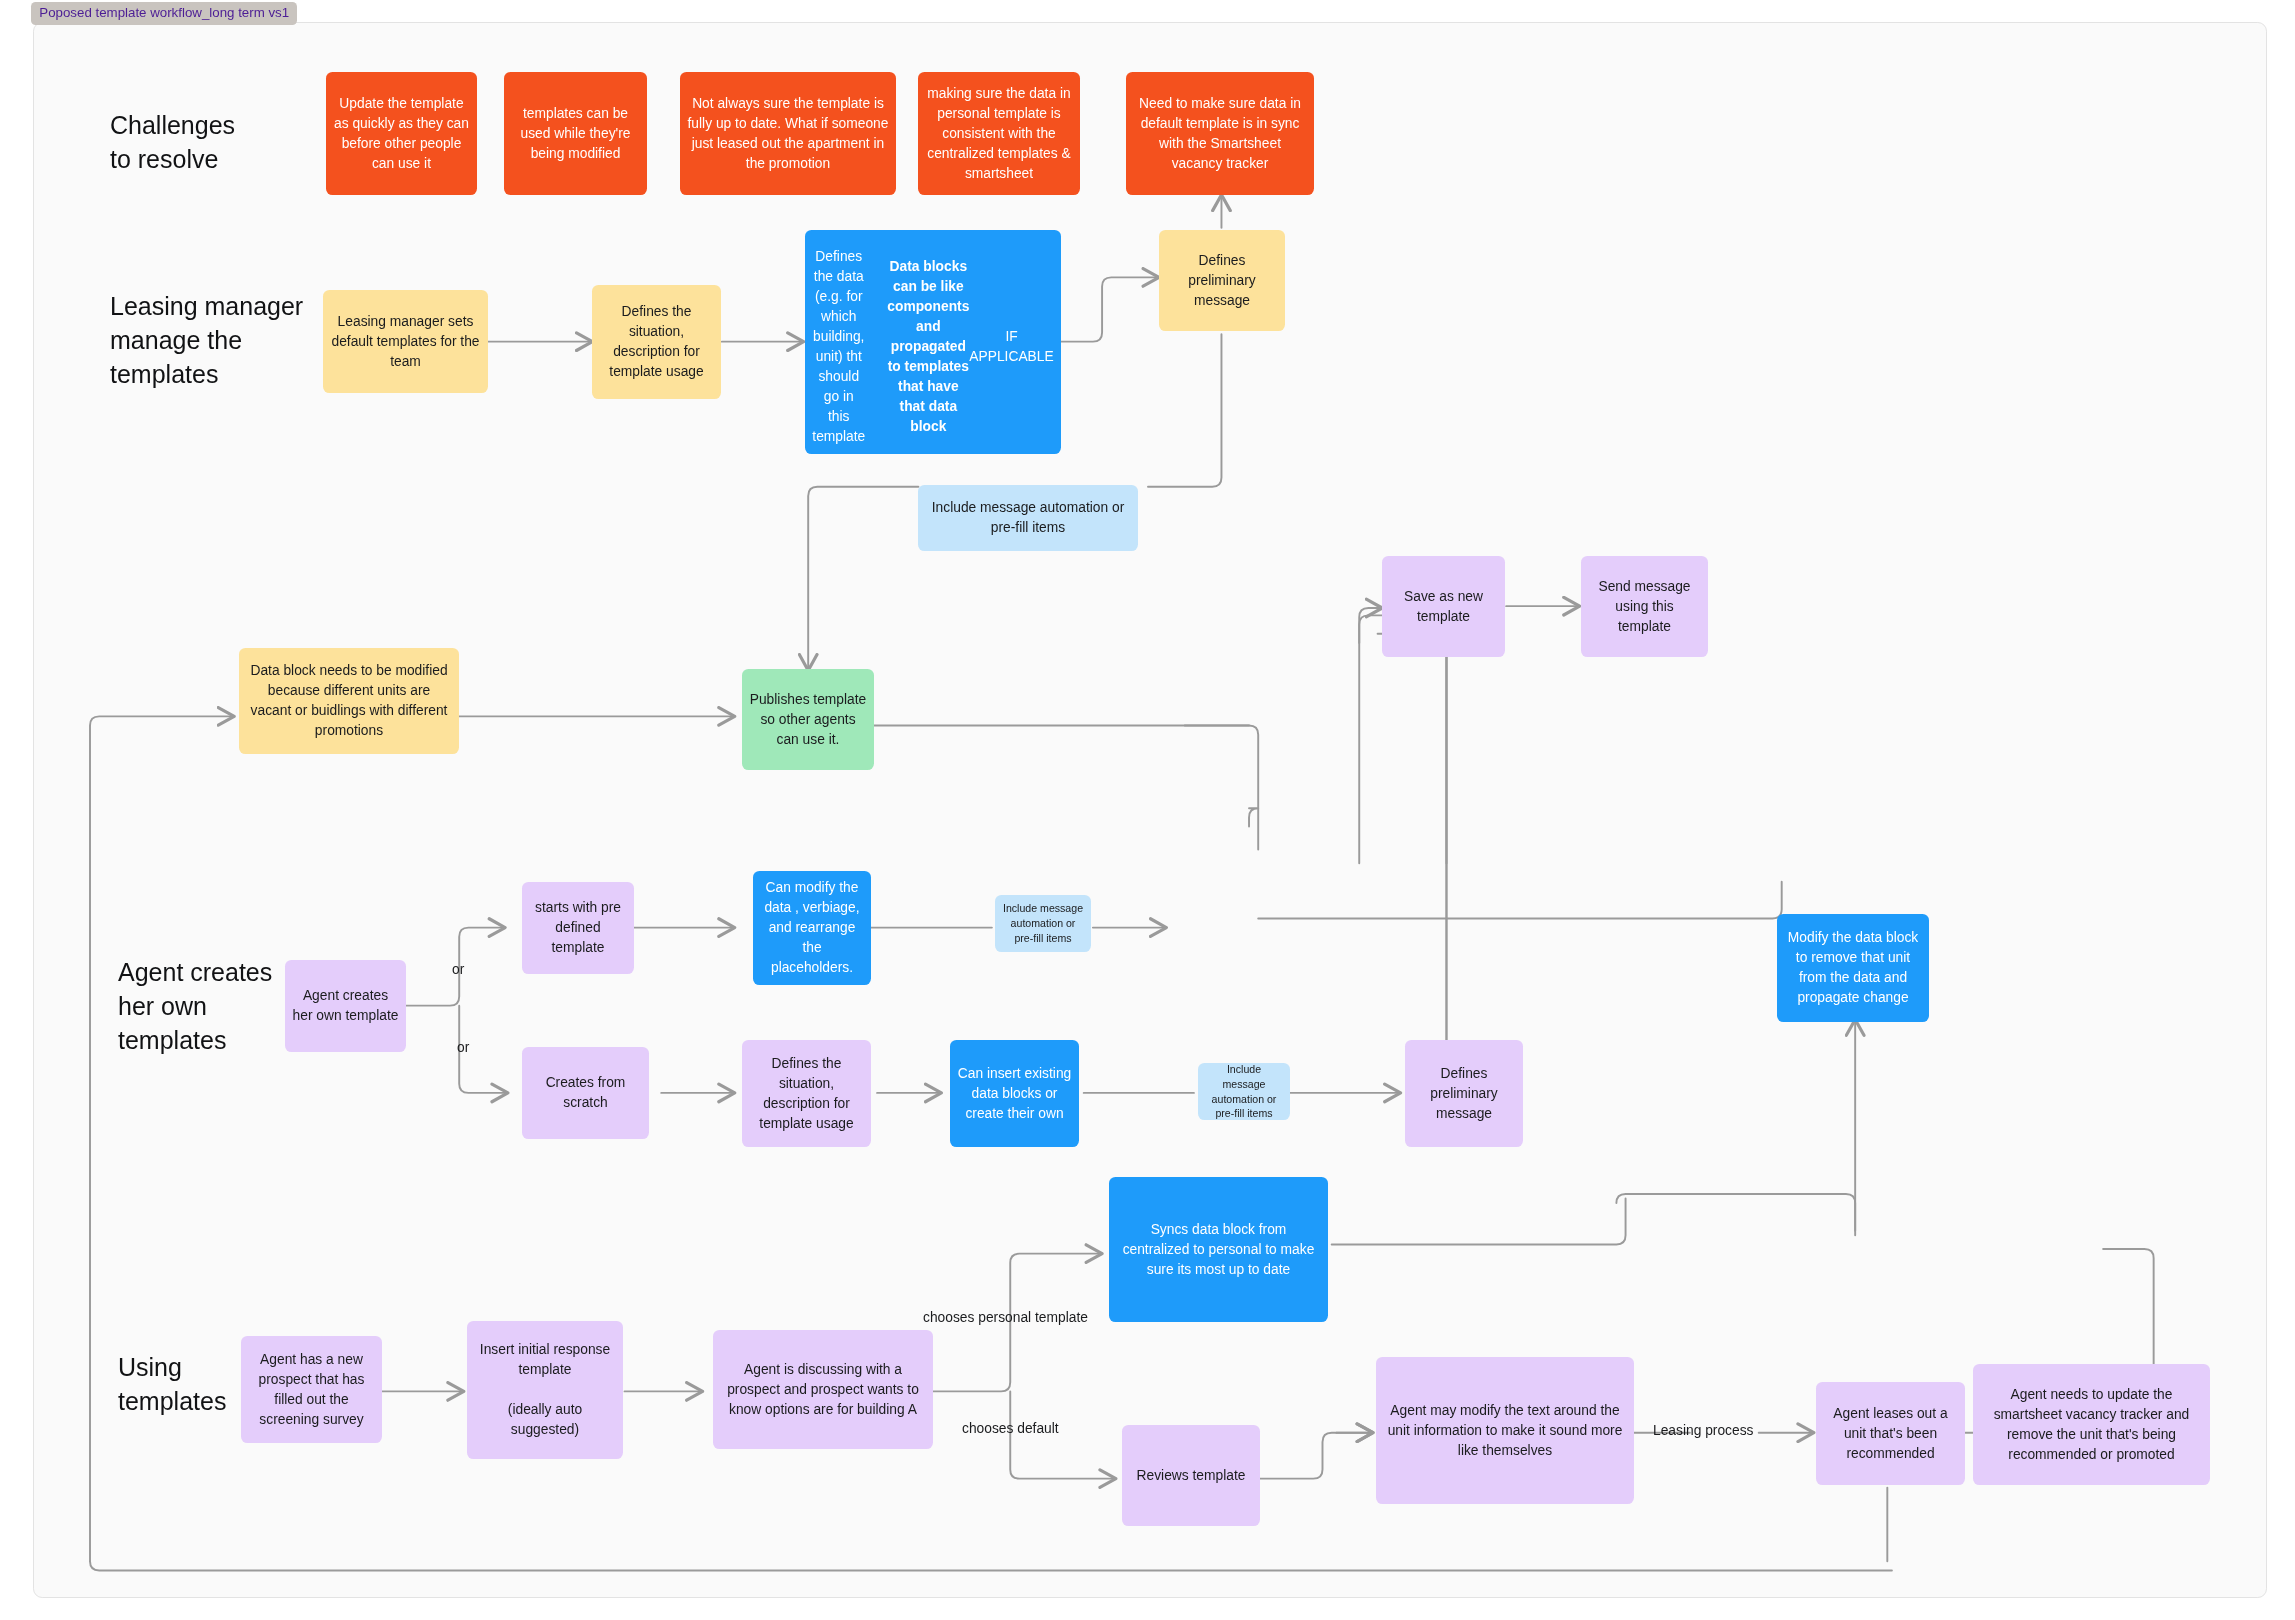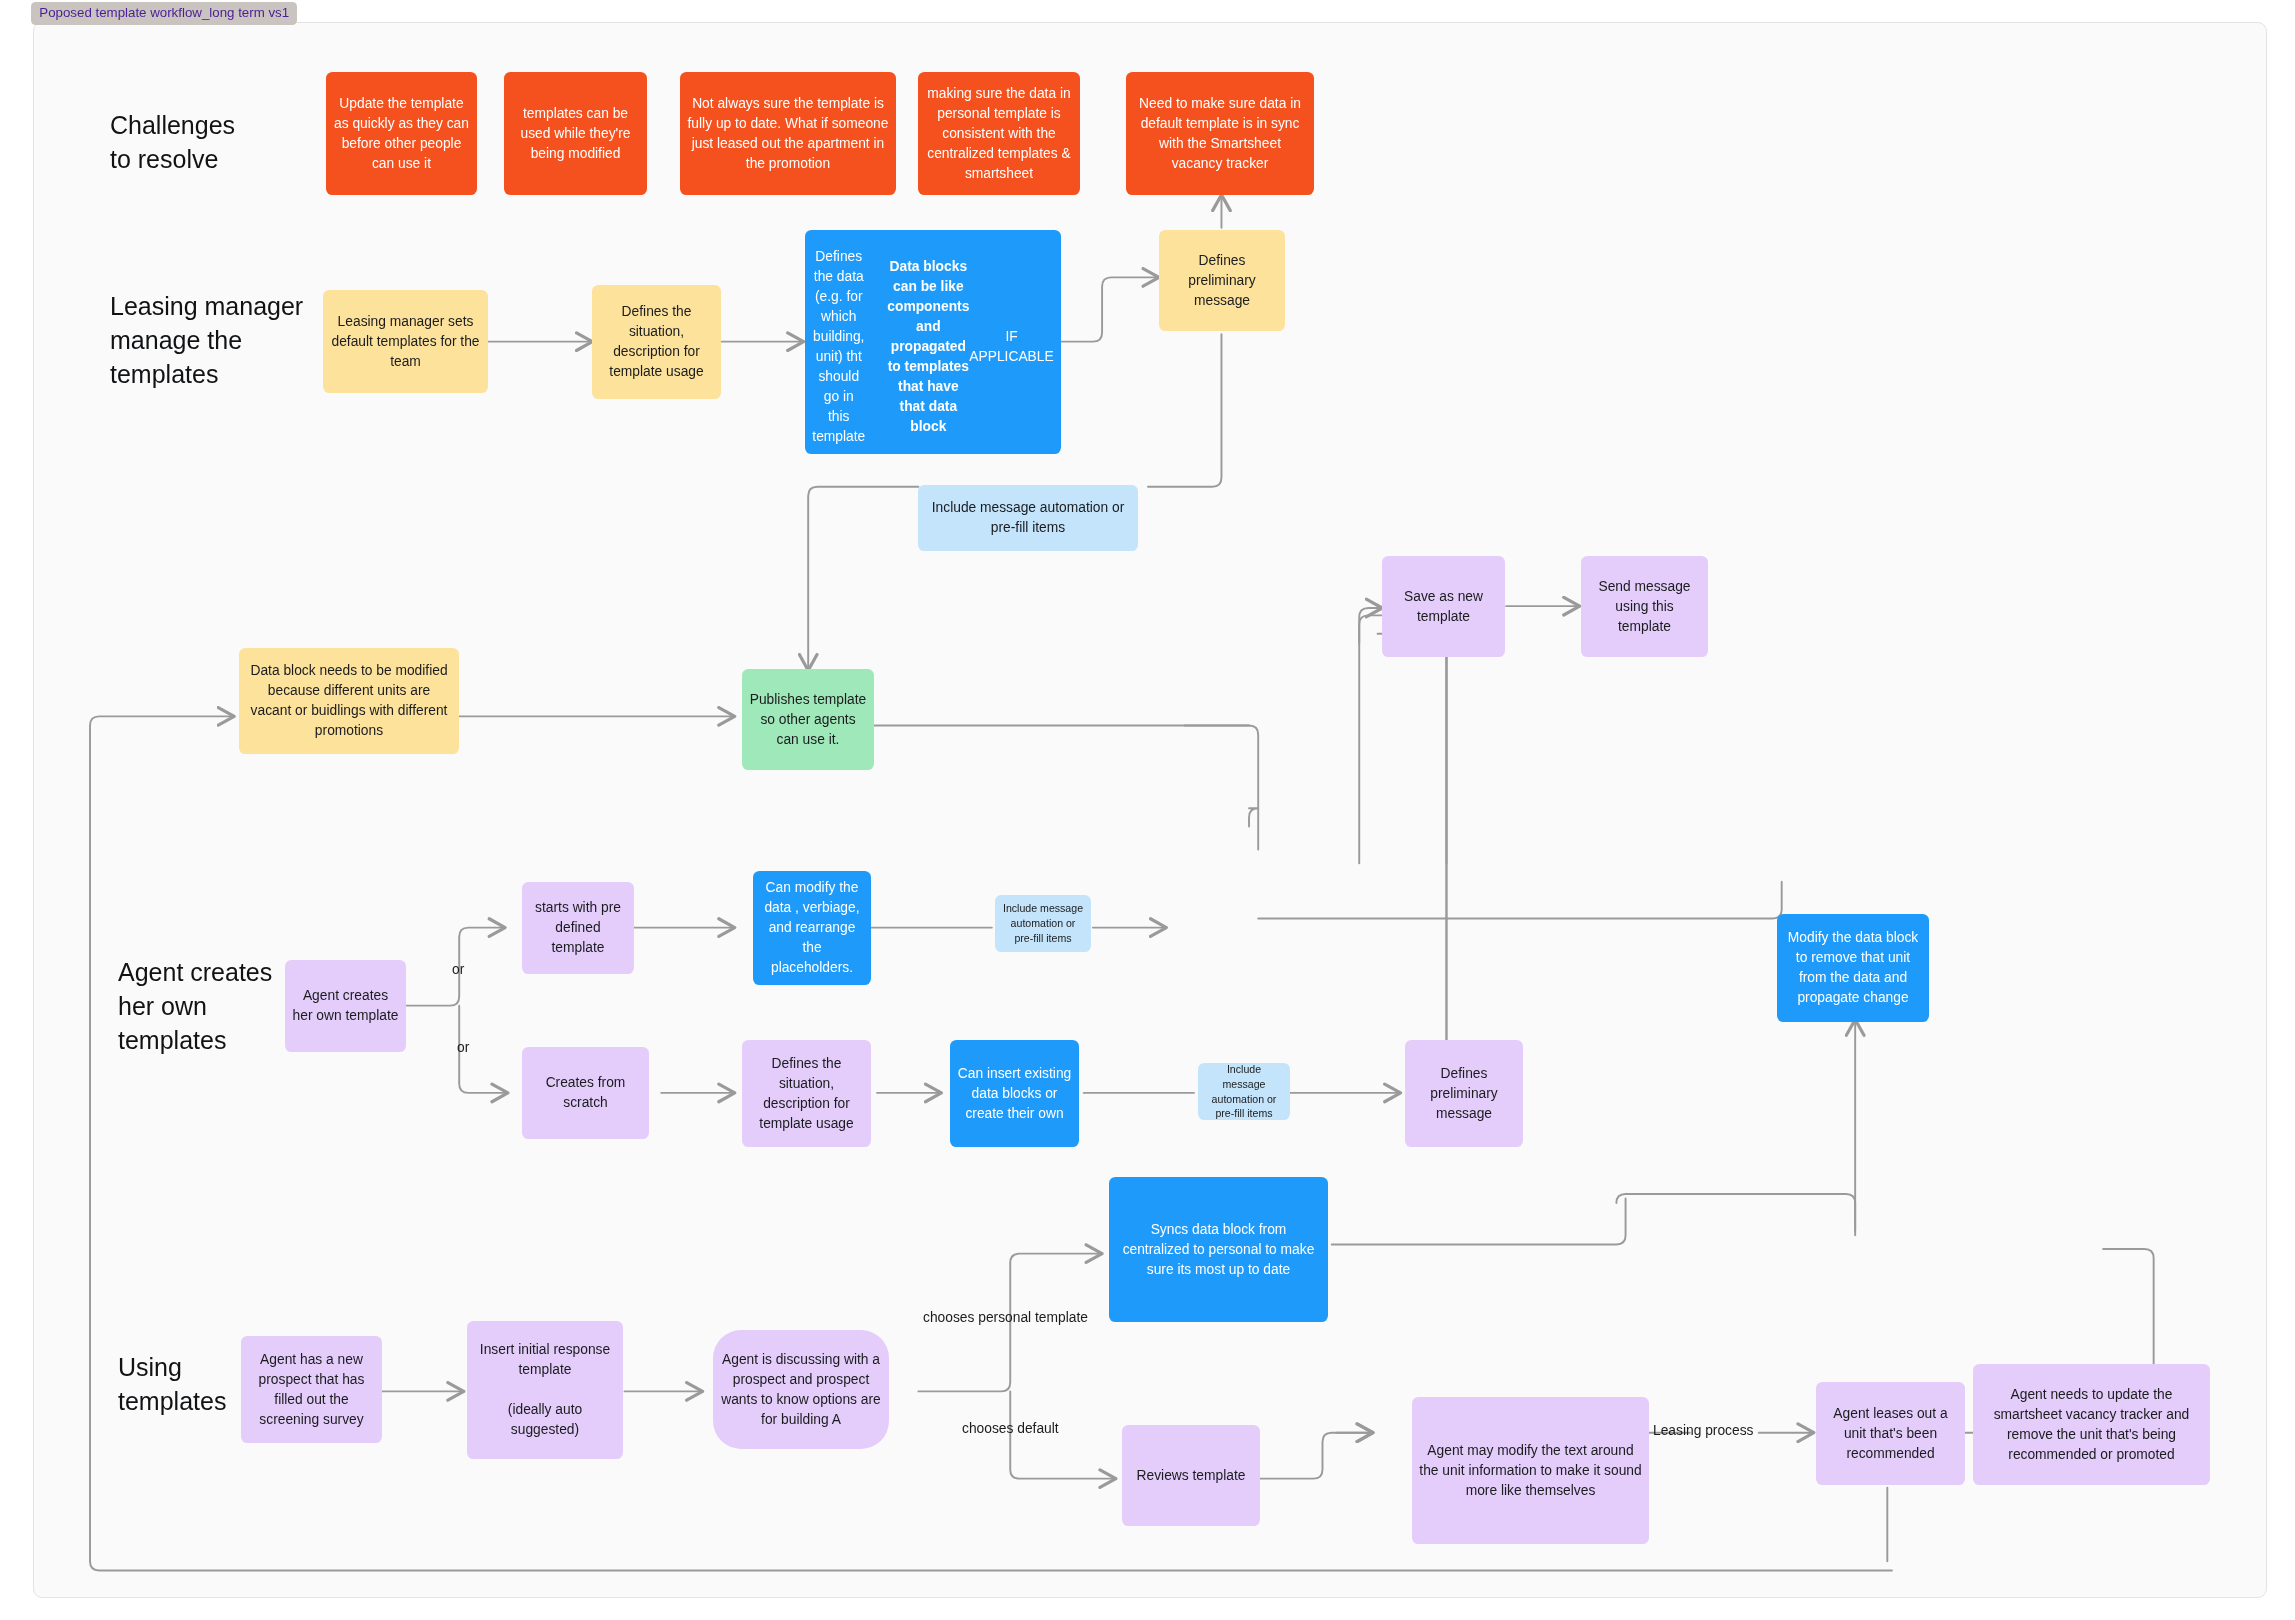--- a/index.html
+++ b/index.html
@@ -210,25 +210,25 @@
   <div class="node n-blue" style="left:950px; top:1040px; width:129px; height:107px;">Can insert existing data blocks or create their own</div>
   <div class="node n-lblue-sm" style="left:1198px; top:1063px; width:92px; height:57px;">Include message automation or pre-fill items</div>
   <div class="node n-purple" style="left:1405px; top:1040px; width:118px; height:107px;">Defines preliminary message</div>
 
   <div class="node n-blue" style="left:1777px; top:914px; width:152px; height:108px;">Modify the data block  to remove that unit from the data and propagate change</div>
 
   <div class="node n-purple" style="left:241px; top:1336px; width:141px; height:107px;">Agent has a new prospect that has filled out the screening survey</div>
   <div class="node n-purple" style="left:467px; top:1321px; width:156px; height:138px;">Insert initial response template
 
 (ideally auto suggested)</div>
-  <div class="node n-purple" style="left:713px; top:1330px; width:176px; height:119px;border-radius:28px;">Agent is discussing with a prospect and prospect wants to know options are for building A</div>
+  <div class="node n-purple" style="left:713px; top:1330px; width:220px; height:119px;">Agent is discussing with a prospect and prospect wants to know options are for building A</div>
 
   <div class="node n-blue" style="left:1109px; top:1177px; width:219px; height:145px;">Syncs data block from centralized to personal to make  sure its most up to date</div>
   <div class="node n-purple" style="left:1122px; top:1425px; width:138px; height:101px;">Reviews template</div>
-  <div class="node n-purple" style="left:1412px; top:1357px; width:237px; height:147px;margin-top:40px;">Agent may modify the text around the unit information to make it sound more like themselves</div>
+  <div class="node n-purple" style="left:1376px; top:1357px; width:258px; height:147px;">Agent may modify the text around the unit information to make it sound more like themselves</div>
   <div class="node n-purple" style="left:1816px; top:1382px; width:149px; height:103px;">Agent leases out a unit that's been recommended</div>
   <div class="node n-purple" style="left:1973px; top:1364px; width:237px; height:121px;">Agent needs to update the smartsheet vacancy tracker and remove the unit that's being recommended or promoted</div>
 
   <div class="edge-label" style="left:452px; top:961px;">or</div>
   <div class="edge-label" style="left:457px; top:1039px;">or</div>
   <div class="edge-label" style="left:923px; top:1309px;">chooses personal template</div>
   <div class="edge-label" style="left:962px; top:1420px;">chooses default</div>
   <div class="edge-label" style="left:1653px; top:1422px;">Leasing process</div>
 
 </div>

